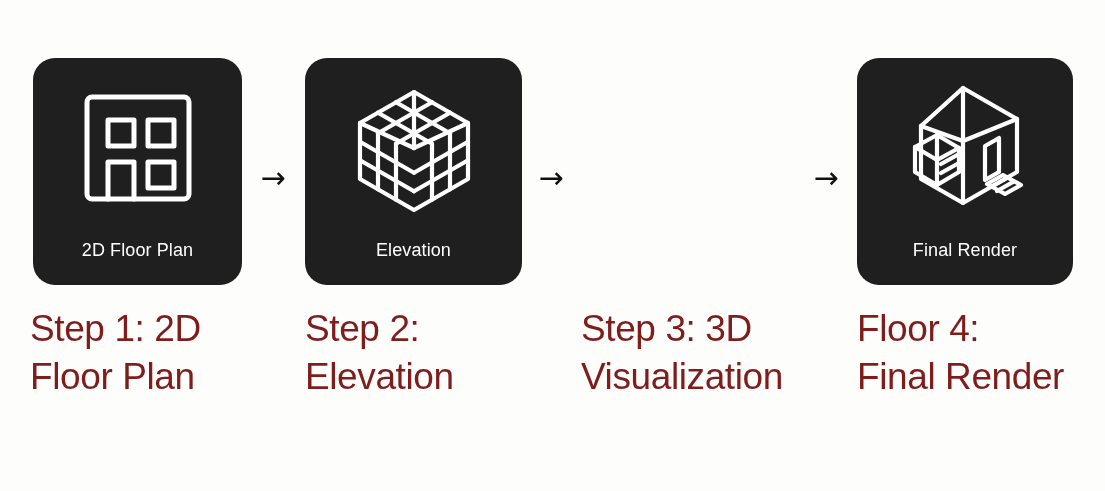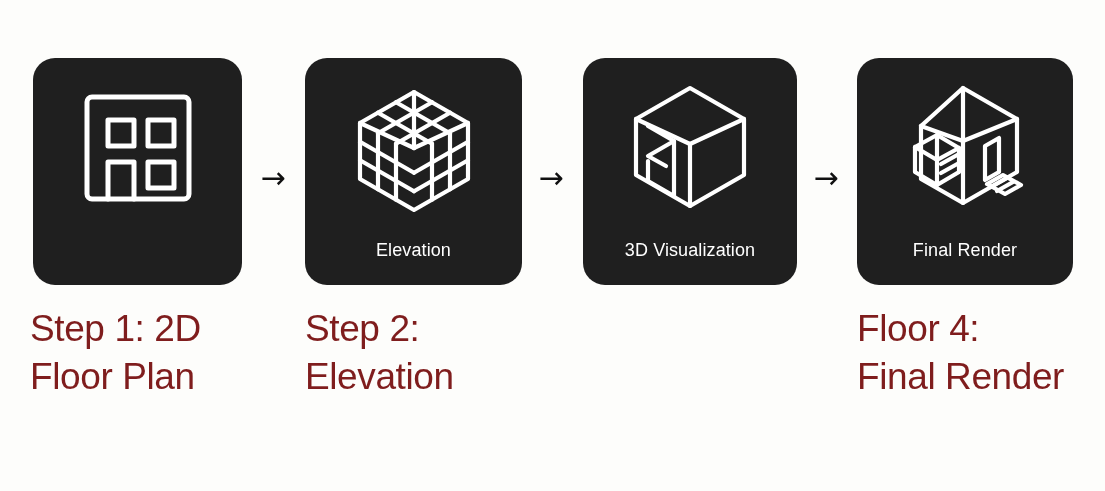--- a/index.html
+++ b/index.html
@@ -101,20 +101,21 @@
   <div class="card card-0">
     <svg class="card-icon" viewBox="0 0 128 128">
       <g fill="none" stroke="#ffffff" stroke-width="5" stroke-linejoin="round" stroke-linecap="round">
         <rect x="13" y="13" width="102" height="102" rx="5"></rect>
         <rect x="34" y="36" width="26" height="26"></rect>
         <rect x="74" y="36" width="26" height="26"></rect>
         <rect x="74" y="78" width="26" height="26"></rect>
         <path d="M34 115 L34 78 L60 78 L60 115"></path>
       </g>
     </svg>
+    <div class="card-label">2D Floor Plan</div>
   </div>
 
   <div class="arrow arrow-0">→</div>
 
   <div class="card card-1">
     <svg class="card-icon" viewBox="0 0 128 128">
       <g fill="none" stroke="#ffffff" stroke-width="4.2" stroke-linejoin="round" stroke-linecap="round">
 
         <path d="M64 8 L118 39 L118 95 L64 126 L10 95 L10 39 Z"></path>
 
@@ -138,36 +139,20 @@
 
         <path d="M118 57.7 L64 88.7"></path>
         <path d="M118 76.3 L64 107.3"></path>
       </g>
     </svg>
     <div class="card-label">Elevation</div>
   </div>
 
   <div class="arrow arrow-1">→</div>
 
-  <div class="card card-2">
-    <svg class="card-icon" viewBox="0 0 128 128">
-      <g fill="none" stroke="#ffffff" stroke-width="4.2" stroke-linejoin="round" stroke-linecap="round">
-
-        <path d="M64 8 L118 39 L118 95 L64 126 L10 95 L10 39 Z"></path>
-        <path d="M64 64 L64 126"></path>
-        <path d="M64 64 L118 39"></path>
-        <path d="M64 64 L10 39"></path>
-
-        <path d="M22 46 L48 61 L22 76 L40 86"></path>
-        <path d="M22 81 L22 101 L48 116"></path>
-        <path d="M48 61 L48 116"></path>
-      </g>
-    </svg>
-    <div class="card-label">3D Visualization</div>
-  </div>
 
   <div class="arrow arrow-2">→</div>
 
   <div class="card card-3">
     <svg class="card-icon" viewBox="0 0 128 128">
       <g fill="none" stroke="#ffffff" stroke-width="4.2" stroke-linejoin="round" stroke-linecap="round">
 
         <path d="M62 8 L116 39 L116 92 L62 123 L20 99 L20 46 Z"></path>
         <path d="M62 8 L62 61"></path>
         <path d="M20 46 L62 61"></path>
@@ -189,16 +174,18 @@
         <path d="M96 111 L112 102"></path>
       </g>
     </svg>
     <div class="card-label">Final Render</div>
   </div>
 
   <div class="caption caption-0">Step 1: 2D
 Floor Plan</div>
   <div class="caption caption-1">Step 2:
 Elevation</div>
+  <div class="caption caption-2">Step 3: 3D
+Visualization</div>
   <div class="caption caption-3">Floor 4:
 Final Render</div>
 
 </div>
 
 </body></html>

